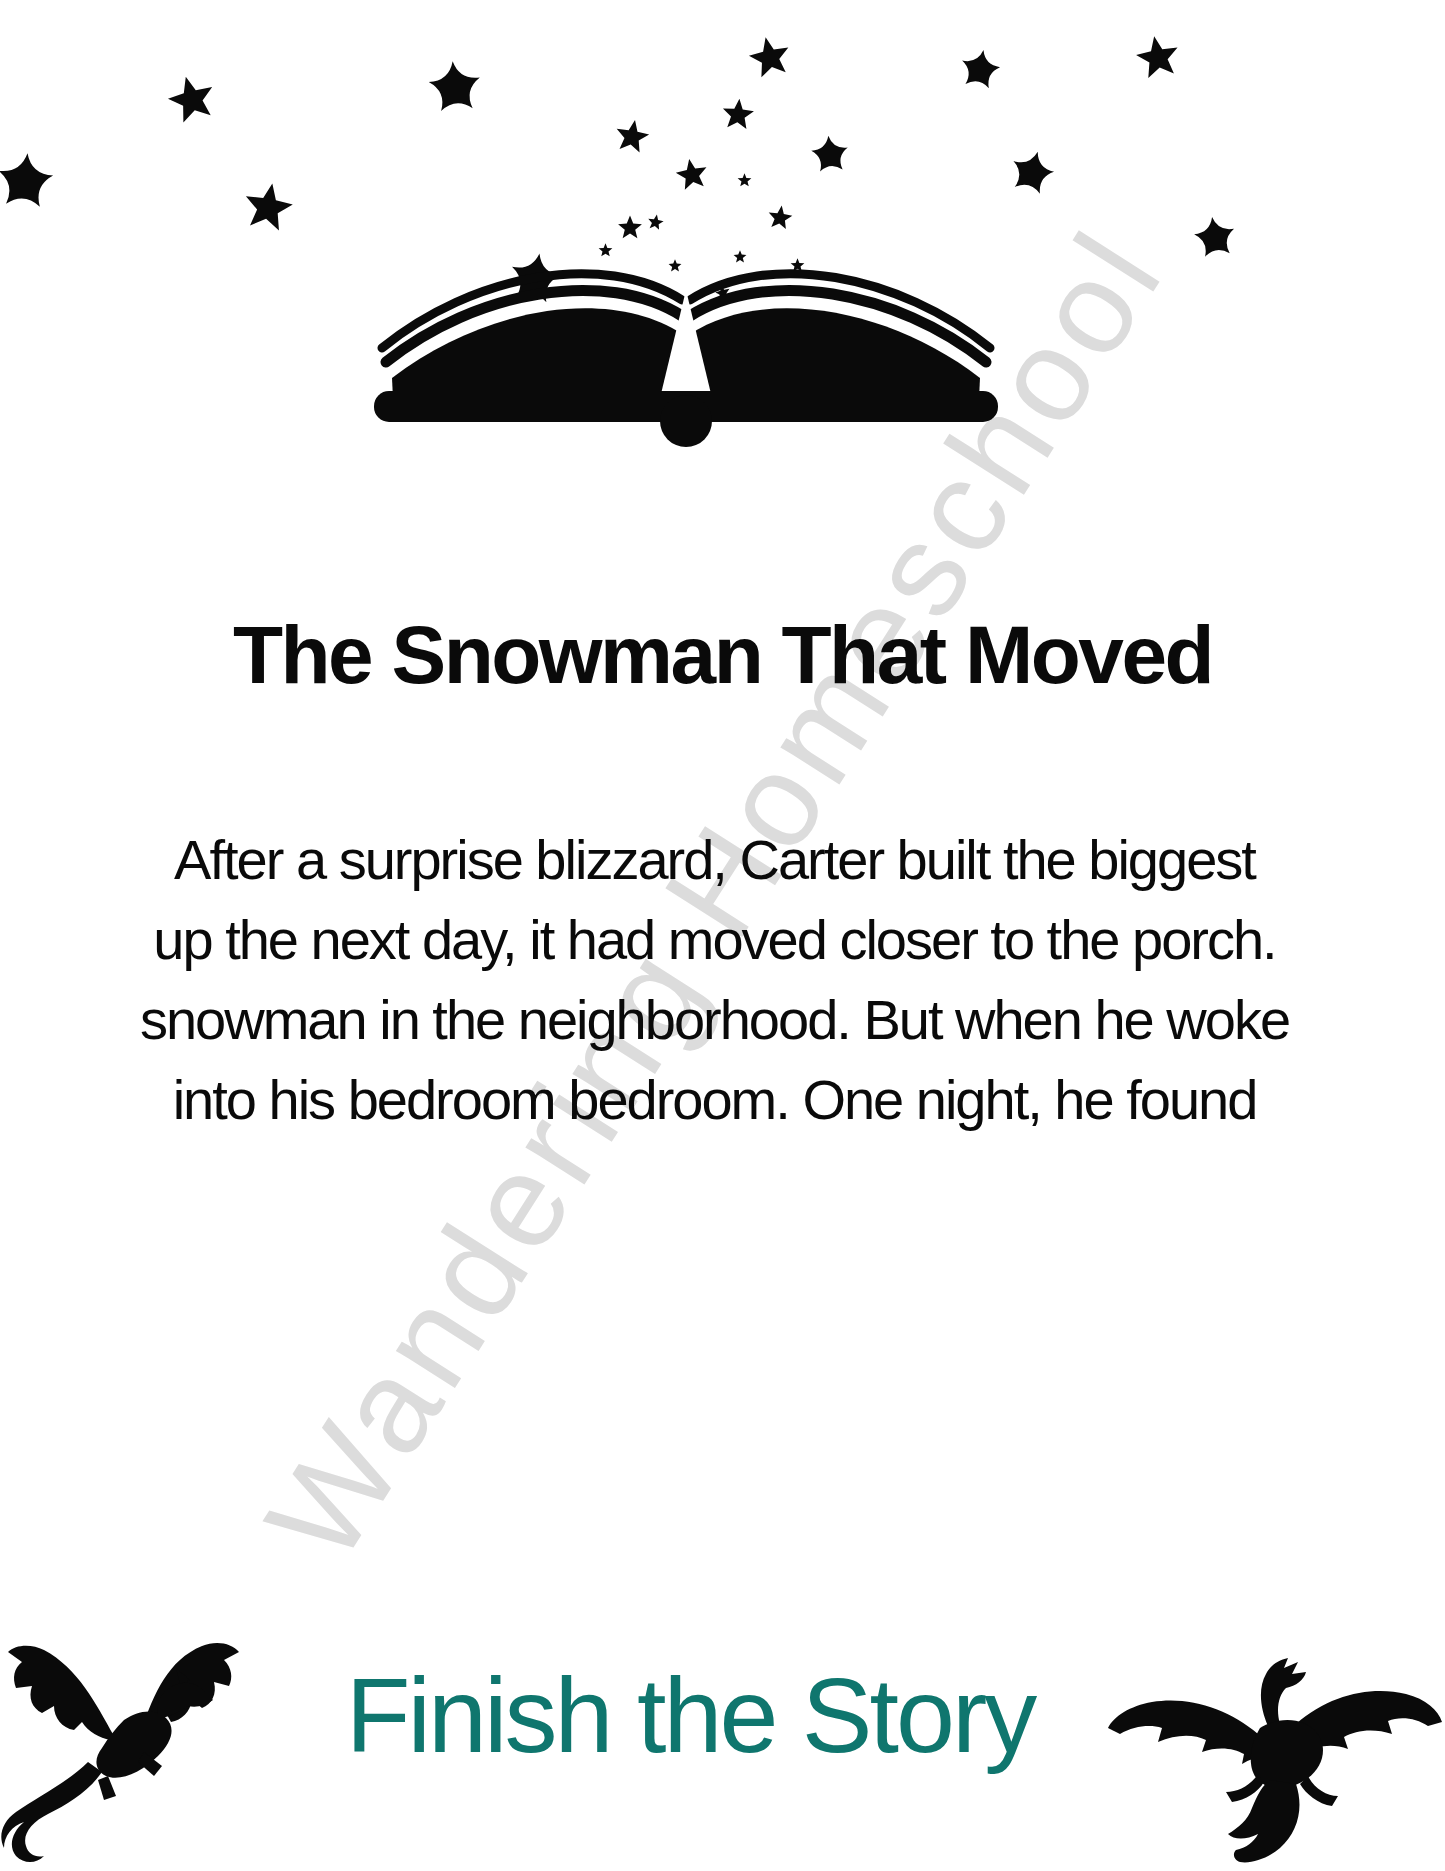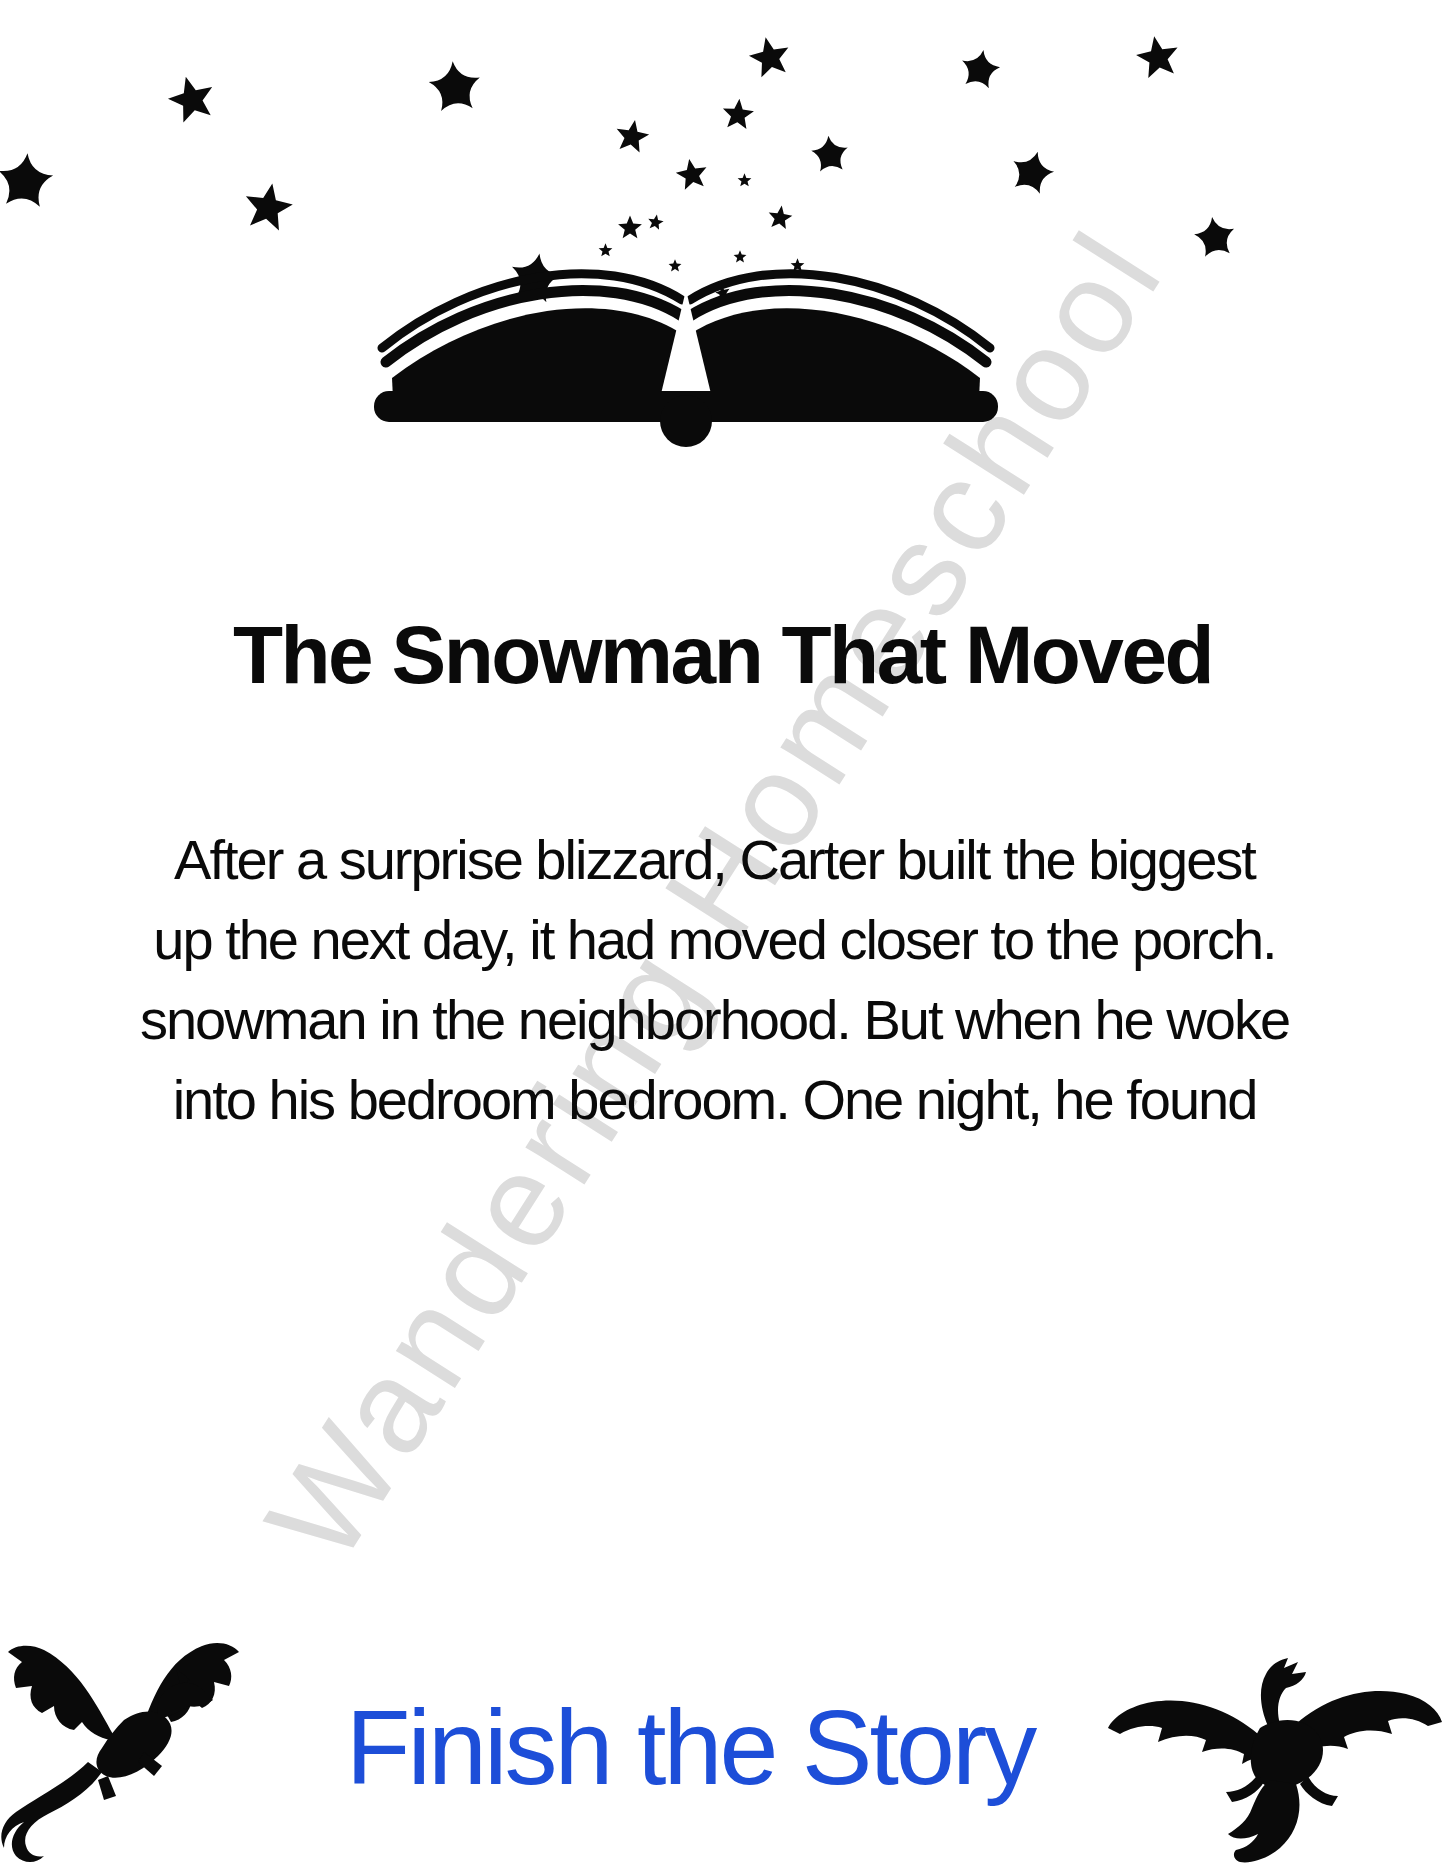--- a/index.html
+++ b/index.html
@@ -48,23 +48,22 @@
     z-index:3;
   }
   .footer-label{
     position:absolute;
     left:170px;top:1662px;
     width:1040px;
     text-align:center;
     font-size:106px;
     letter-spacing:-3px;
     line-height:1;
-    color:#1d4ed8;
+    color:#0f766e;
     z-index:3;
-    margin-top:32px;
   }
   .dragon{position:absolute;z-index:2;}
   .dragon-left{left:-4px;top:1616px;}
   .dragon-right{left:1100px;top:1636px;}
 </style>
 </head>
 <body>
 
 <div class="page">
 

